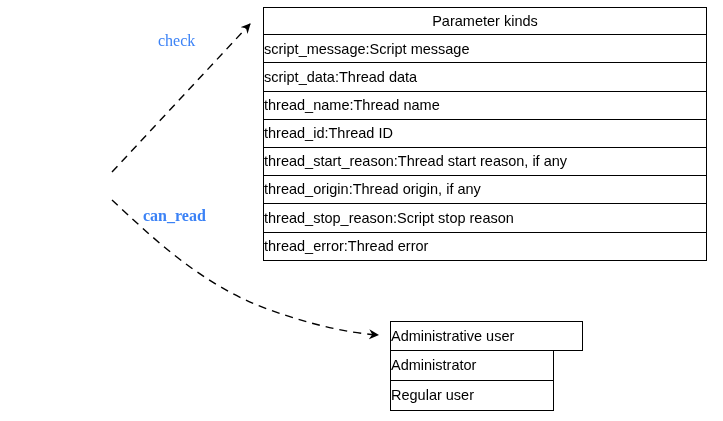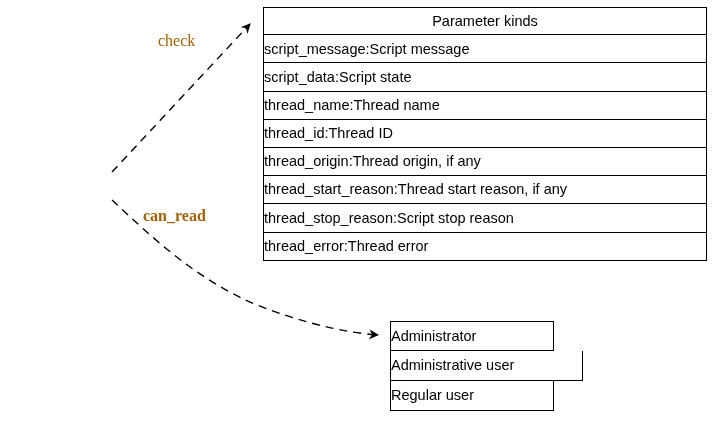--- a/index.html
+++ b/index.html
@@ -80,21 +80,21 @@
   #node-admin-user .row.member {
     width: 164px;
     height: 30px;
   }
 
   
   .edge-label {
     position: absolute;
     font-family: "Liberation Serif", serif;
     font-size: 16px;
-    color: #a16207;
+    color: #3b82f6;
     white-space: nowrap;
     line-height: 1;
     text-align: center;
   }
   #label-check    { left: 158px; top: 33px; }
   #label-can-read { left: 143px; top: 208px; font-weight: bold; }
 </style>
 </head>
 <body>
 
@@ -118,28 +118,28 @@
 
   <div class="edge-label" id="label-check">check</div>
 
   <div class="edge-label" id="label-can-read">can_read</div>
 
 
   <div class="node" id="node-parameter-kinds">
     <div class="row center">Parameter kinds</div>
 
     <div class="row left">script_message:Script message</div>
-    <div class="row left">script_data:Script state</div>
+    <div class="row left">script_data:Thread data</div>
     <div class="row left">thread_name:Thread name</div>
     <div class="row left">thread_id:Thread ID</div>
+    <div class="row left">thread_start_reason:Thread start reason, if any</div>
     <div class="row left">thread_origin:Thread origin, if any</div>
-    <div class="row left">thread_start_reason:Thread start reason, if any</div>
     <div class="row left">thread_stop_reason:Script stop reason</div>
     <div class="row left">thread_error:Thread error</div>
   </div>
 
   <div class="node" id="node-admin-user">
+    <div class="row left header">Administrative user</div>
     <div class="row left member">Administrator</div>
-    <div class="row left header">Administrative user</div>
     <div class="row left member">Regular user</div>
   </div>
 
 </div>
 
 </body></html>

